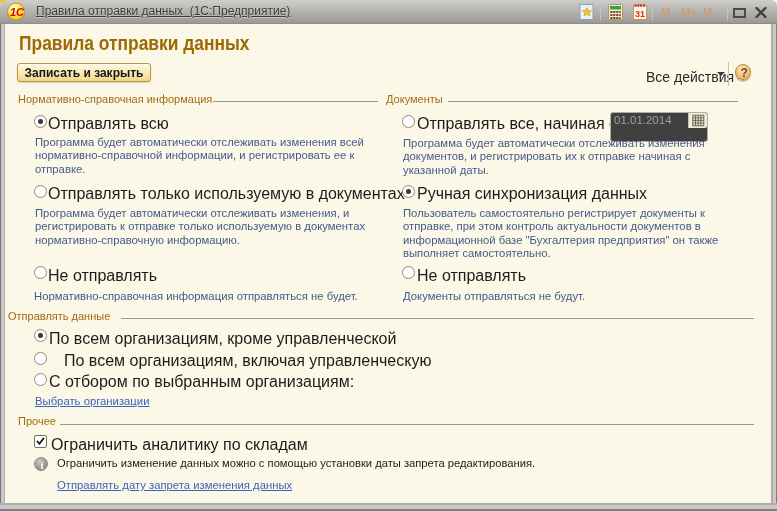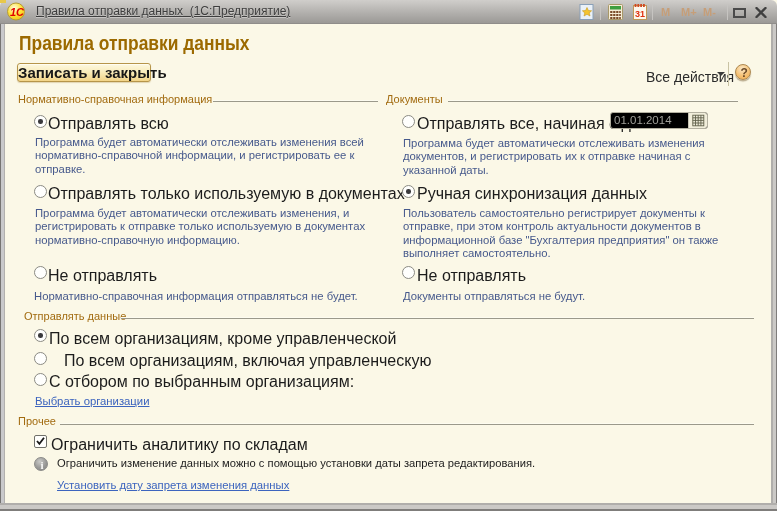--- a/index.html
+++ b/index.html
@@ -12,35 +12,35 @@
 #frame-l { left:0; top:24px; width:5px; height:487px; background:linear-gradient(90deg,#767472 0 1px,#c9c9cb 1px 4px,#b2b0ad 4px); }
 #frame-r { left:771px; top:24px; width:6px; height:487px; background:linear-gradient(90deg,#b0aeab 0 2px,#cbc9c6 2px 5px,#7f7d7b 5px); }
 #frame-b { left:0; top:503px; width:777px; height:8px; background:linear-gradient(#b0aeab 0 2px,#cbc9c6 2px 6px,#7f7d7b 6px); }
 #corner { left:0; top:0; width:6px; height:3px; background:#e8c84a; }
 #title-text { left:36px; top:4px; font-size:12px; color:#3e3e3e; text-shadow:0 1px 0 rgba(255,255,255,0.35);text-decoration:underline; }
 .tsep { top:4px; width:1px; height:16px; background:#908e8b; border-right:1px solid #c6c4c1; }
 .mtext { top:6px; font-size:11px; font-weight:bold; color:#c69e78; }
 #heading { left:19px; top:31.5px; font-size:20px; font-weight:bold; color:#9c6a00; transform:scaleX(0.87); transform-origin:0 0; white-space:nowrap; }
 #btn-save { left:17px; top:63px; width:134px; height:19px; border:1px solid #b6954a; border-radius:3px;
   background:linear-gradient(#fdf8e0,#f9edbd 45%,#f2d488); box-shadow:0 1px 1px rgba(180,150,80,0.35), inset 0 1px 0 #fffdf0;
-  font-size:15px; font-weight:bold; color:#171717; text-align:center; line-height:18px; white-space:nowrap; }
+  font-size:12px; font-weight:bold; color:#171717; text-align:center; line-height:18px; white-space:nowrap; }
 #allact { left:646px; top:69px; font-size:14px; color:#2a2a2a; }
 #allact-arrow { left:717px; top:72px; width:0; height:0; border-left:4px solid transparent; border-right:4px solid transparent; border-top:4px solid #3a3a3a; }
 #helpsep { left:728px; top:62px; width:1px; height:24px; background:#c9c3a4; }
 #helpbtn { left:735px; top:64px; width:16px; height:16px; border-radius:50%; border:1px solid #ad8850;
   background:radial-gradient(circle at 45% 28%,#fbe9c8,#f5c175 55%,#efa94c); box-shadow:0 1.5px 1px rgba(110,85,40,0.45); }
 #helpbtn span { position:absolute; left:4.5px; top:1px; font-size:12px; font-weight:bold; color:#6b4a28; }
 .ghead { font-size:11px; color:#a26b10; white-space:nowrap; }
 .gline { height:2px; background:#9b998b; border-top:1px solid #fdfcf0; }
 .radio { width:13px; height:13px; border:1px solid #8b8b83; border-radius:50%; background:#fffffd; }
 .radio.sel::after { content:""; position:absolute; left:3.3px; top:3.3px; width:4.5px; height:4.5px; border-radius:50%; background:#3a3a3c; }
 .lbl { font-size:16px; color:#1c1c1c; white-space:nowrap; }
 .navy { font-size:11.3px; line-height:13.4px; color:#46598c; white-space:nowrap; }
 .link { font-size:11.3px; color:#3c64be; text-decoration:underline; white-space:nowrap; }
-#datewrap { left:610px; top:112px; width:98px; height:17px; border:1px solid #b3b0a0; border-radius:3px; background:#000000; }
+#datewrap { left:610px; top:112px; width:98px; height:30px; border:1px solid #b3b0a0; border-radius:3px; background:#404040; }
 #datewrap .txt { position:absolute; left:3px; top:1px; font-size:11.5px; color:#a0a09a; }
 #datebtn { position:absolute; left:77px; top:0px; width:19px; height:15px; background:#f1eedb; border-left:1px solid #c6c3b3; border-radius:0 2px 2px 0; }
 #checkbox { left:34px; top:435px; width:13px; height:13px; border:1px solid #70706a; border-radius:2px; background:#fffffd; }
 #infoicon { left:34px; top:457px; width:14px; height:14px; border-radius:50%;
   background:radial-gradient(circle at 40% 30%,#c9c9c7,#9a9a98 55%,#838381); border:1px solid #8a8a88; }
 #infoicon span { position:absolute; left:5.5px; top:0.5px; font-size:11px; font-weight:bold; color:#fafaf8; font-family:"Liberation Serif",serif; }
 </style>
 </head>
 <body>
 
@@ -143,21 +143,21 @@
   </div>
 </div>
 <div class="abs navy" style="left:403px; top:137px;">Программа будет автоматически отслеживать изменения<br>документов, и регистрировать их к отправке начиная с<br>указанной даты.</div>
 <div class="abs radio sel" style="left:402px; top:185px;"></div>
 <div class="abs lbl" style="left:417px; top:185px;">Ручная синхронизация данных</div>
 <div class="abs navy" style="left:403px; top:207px;">Пользователь самостоятельно регистрирует документы к<br>отправке, при этом контроль актуальности документов в<br>информационной базе "Бухгалтерия предприятия" он также<br>выполняет самостоятельно.</div>
 <div class="abs radio" style="left:402px; top:266px;"></div>
 <div class="abs lbl" style="left:417px; top:267px;">Не отправлять</div>
 <div class="abs navy" style="left:403px; top:290px;text-align:right;">Документы отправляться не будут.</div>
 
-<div class="abs ghead" style="left:24px; top:310px;">Отправлять данные</div>
+<div class="abs ghead" style="left:8px; top:310px;">Отправлять данные</div>
 <div class="abs gline" style="left:121px; top:317px; width:633px;"></div>
 <div class="abs radio sel" style="left:34px; top:329px;"></div>
 <div class="abs lbl" style="left:49px; top:330px;">По всем организациям, кроме управленческой</div>
 <div class="abs radio" style="left:34px; top:352px;"></div>
 <div class="abs lbl" style="left:64px; top:352px;">По всем организациям, включая управленческую</div>
 <div class="abs radio" style="left:34px; top:373px;"></div>
 <div class="abs lbl" style="left:49px; top:373px;">С отбором по выбранным организациям:</div>
 <div class="abs link" style="left:35px; top:395px;">Выбрать организации</div>
 
 <div class="abs ghead" style="left:18px; top:415px;">Прочее</div>
@@ -165,13 +165,13 @@
 <div class="abs" id="checkbox">
   <svg width="11" height="11" viewBox="0 0 11 11" style="position:absolute;left:0px;top:0px;">
     <path d="M2 5 L4.4 7.8 L9 1.8" stroke="#1a1a1a" stroke-width="1.8" fill="none"></path>
   </svg>
 </div>
 <div class="abs lbl" style="left:51px; top:436px;">Ограничить аналитику по складам</div>
 <div class="abs" id="infoicon">
     <span>i</span>
   </div>
 <div class="abs lbl" style="left:57px; top:457px; font-size:11.2px;">Ограничить изменение данных можно с помощью установки даты запрета редактирования.</div>
-<div class="abs link" style="left:57px; top:479px;">Установить дату запрета изменения данных</div>
+<div class="abs link" style="left:57px; top:479px;">Отправлять дату запрета изменения данных</div>
 
 </body></html>

